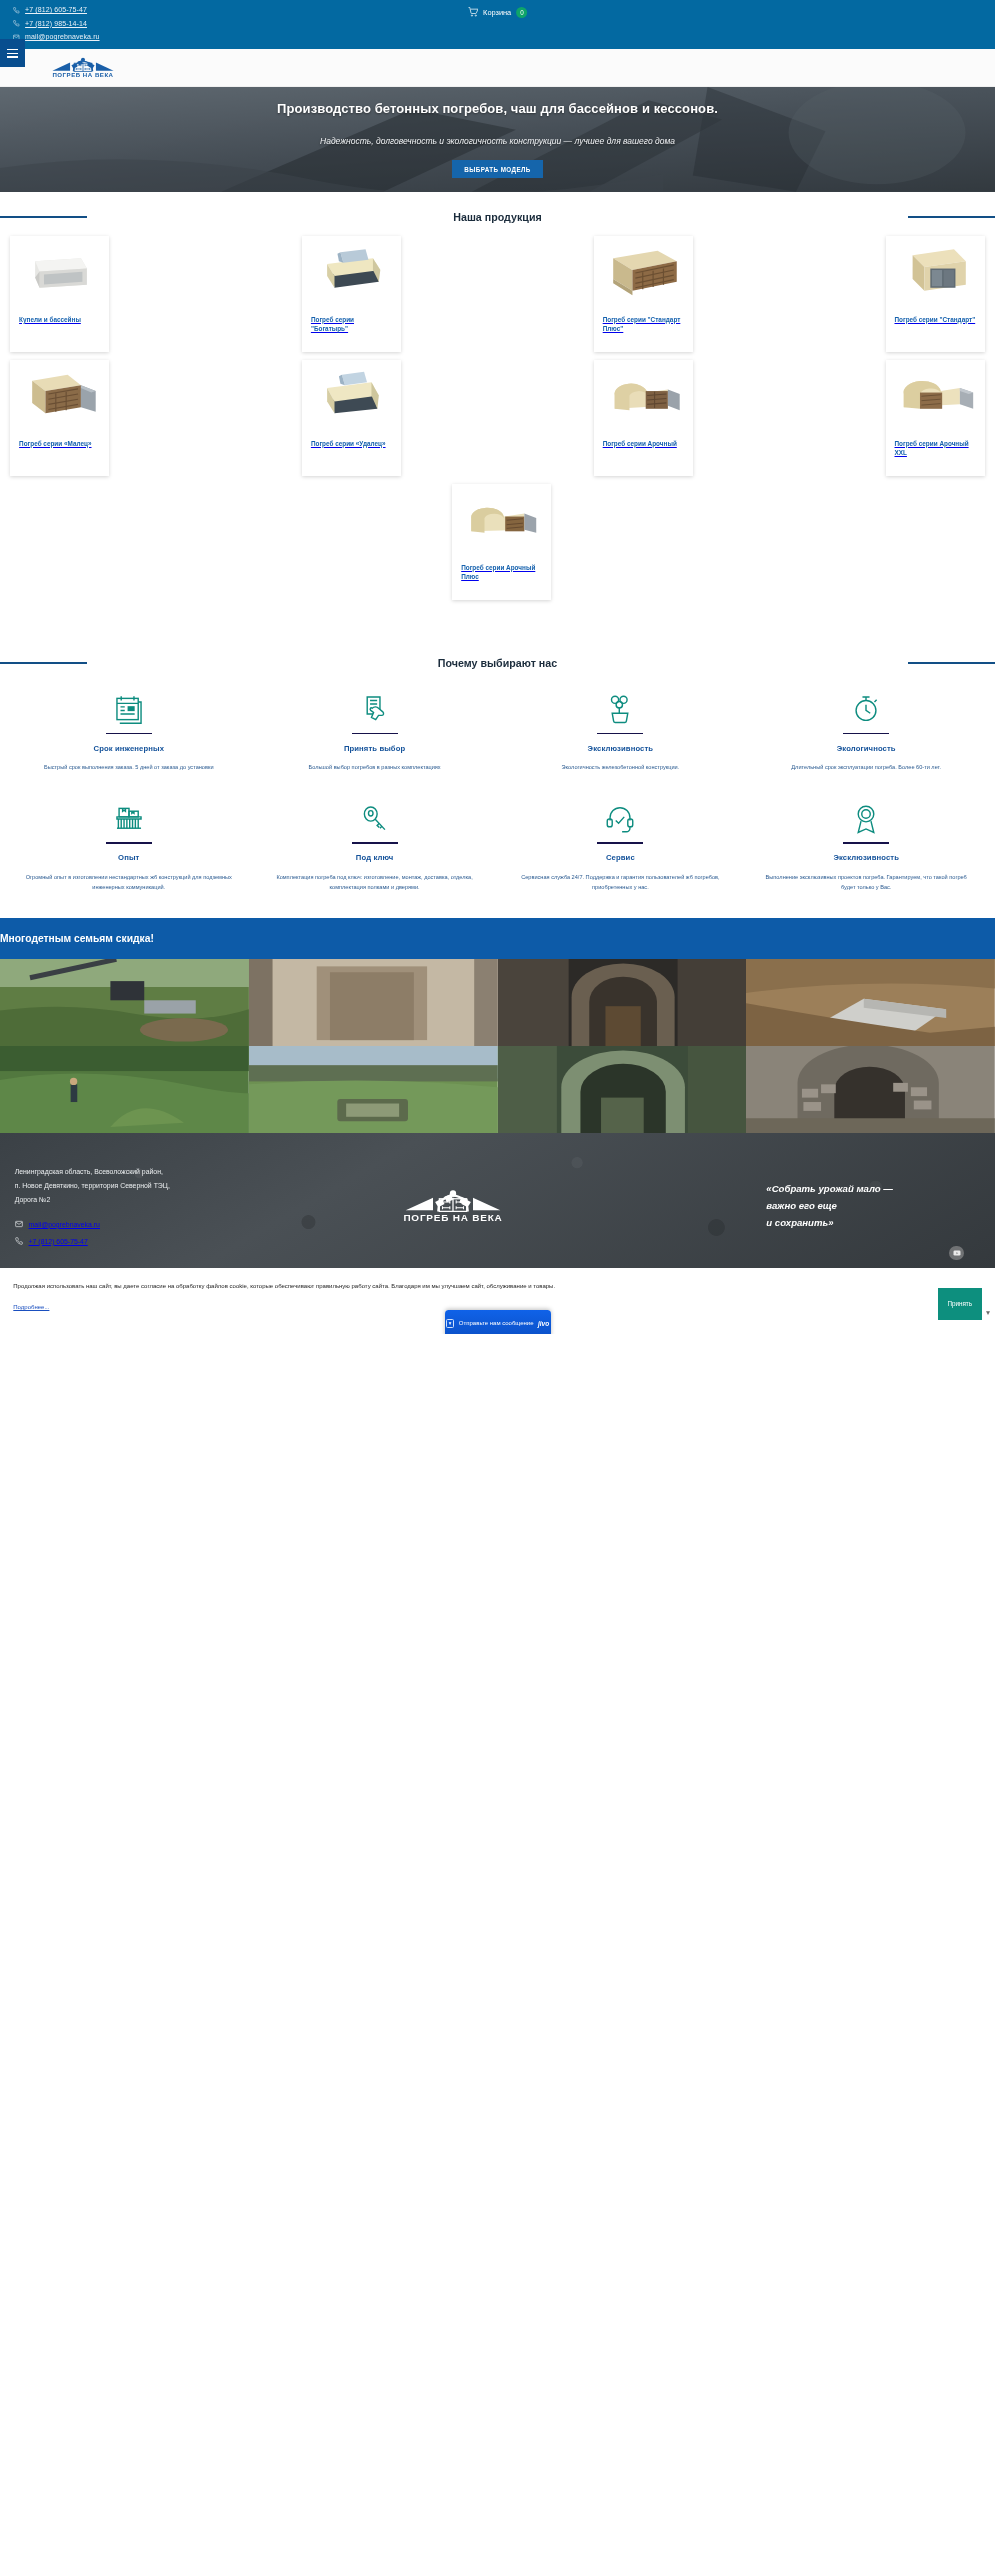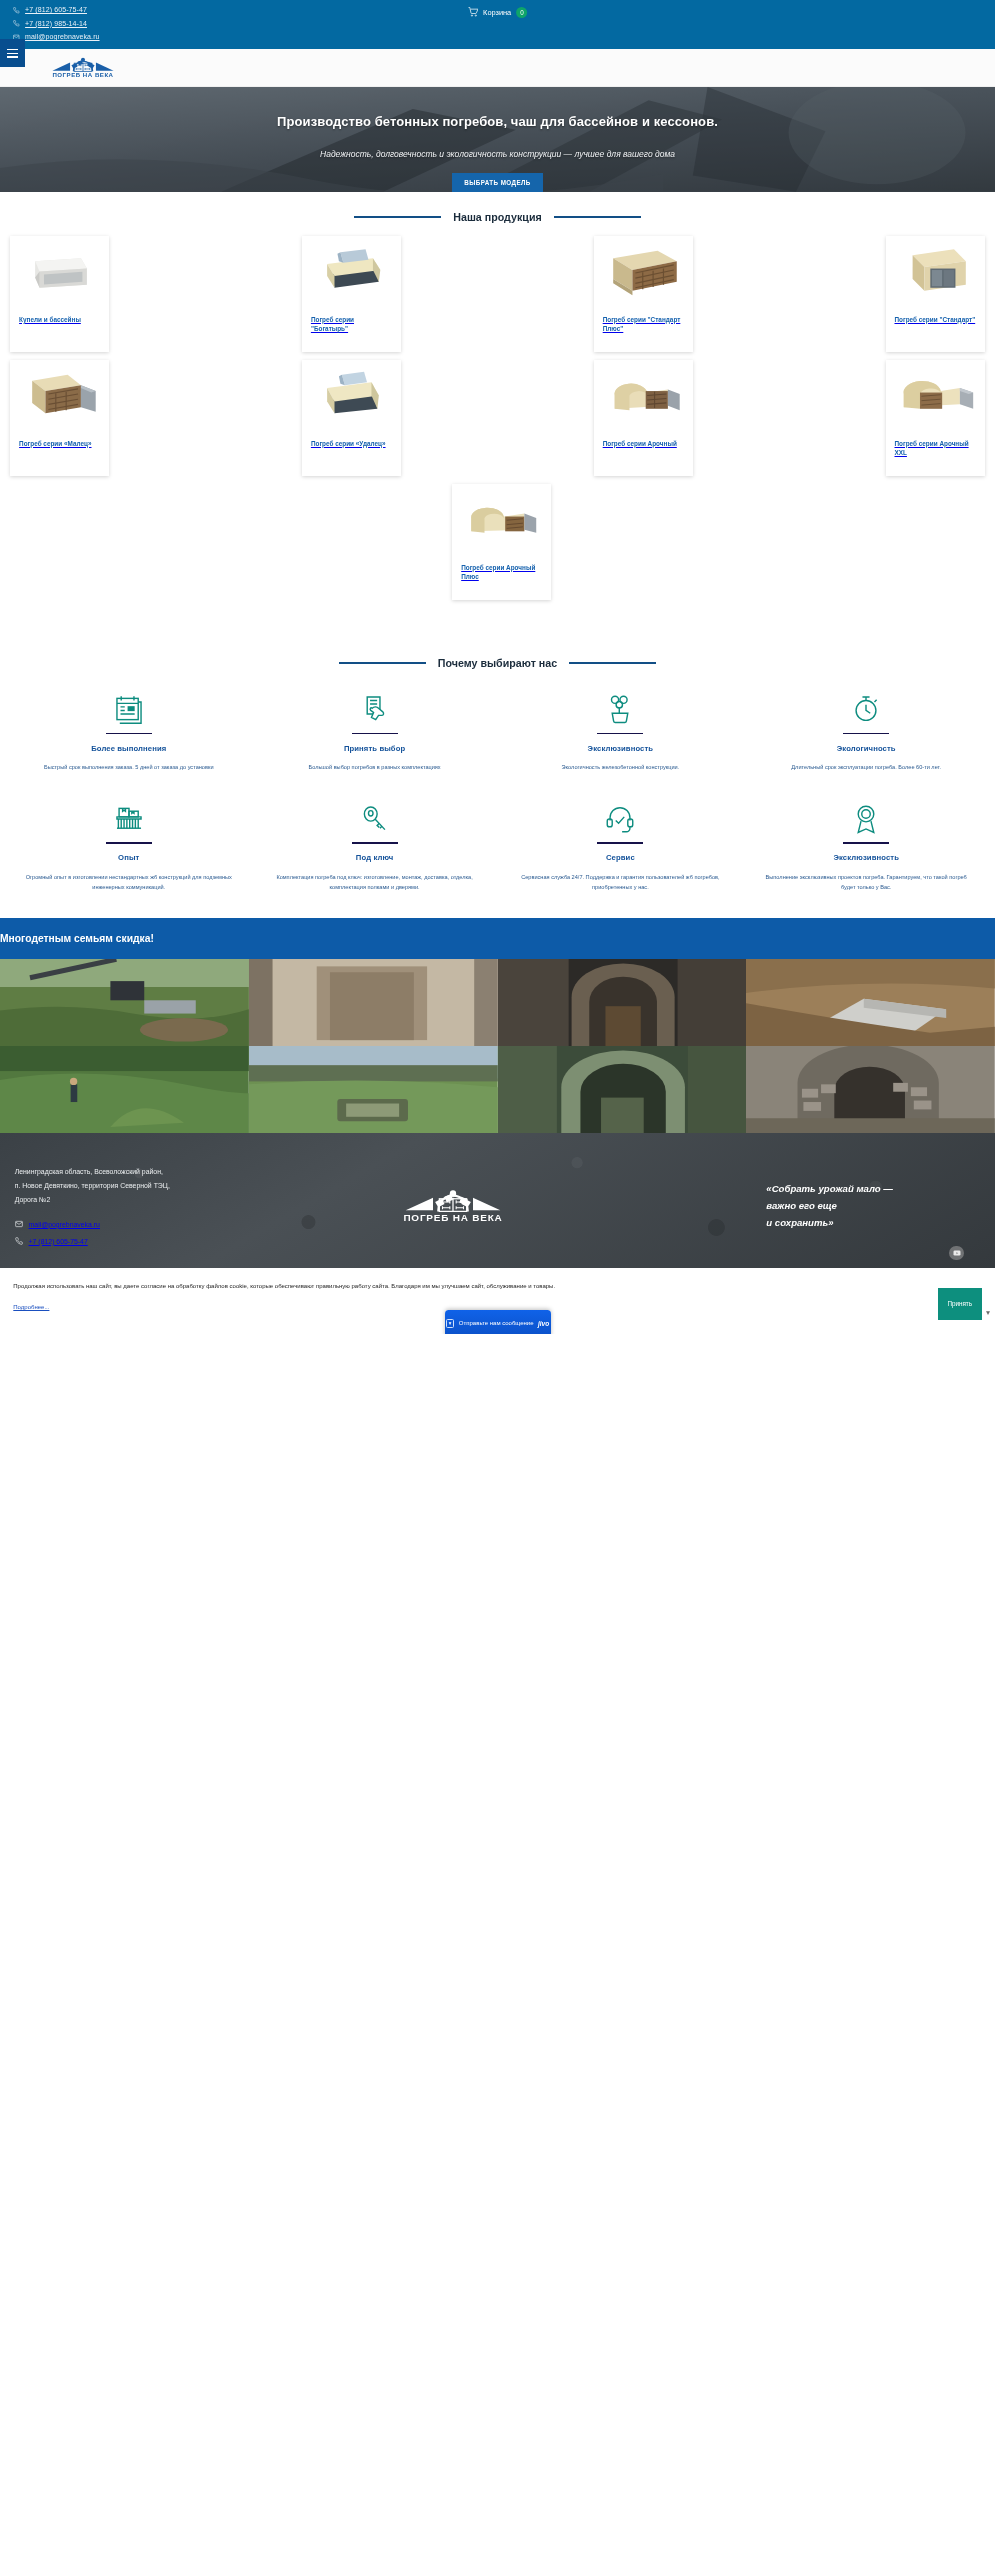--- a/index.html
+++ b/index.html
@@ -58,21 +58,21 @@
   }
   .burger span { display: block; width: 10.3px; height: 1.5px; background: #fff; }
   .logo { margin-left: 49px; display: block; }
 
   
   .hero {
     height: 105px;
     position: relative;
     background: linear-gradient(180deg,#515b63 0%, #49525a 40%, #3c444b 100%);
     overflow: hidden;
-    display: flex; flex-direction: column; align-items: center; justify-content: flex-end;
+    display: flex; flex-direction: column; align-items: center; justify-content: center;
   }
   .hero-bg { position: absolute; inset: 0; opacity: .55; }
   .hero-inner { position: relative; z-index: 2; text-align: center; width: 100%; }
   .hero-title {
     color: #fff; font-size: 13px; font-weight: bold;
     letter-spacing: 0.1px; text-shadow: 0 0.7px 2.2px rgba(0,0,0,.45);
   }
   .hero-sub {
     color: #f2f4f6; font-size: 8.5px; font-style: italic;
     margin-top: 20px; text-shadow: 0 0.7px 2.2px rgba(0,0,0,.45);
@@ -80,21 +80,21 @@
   .hero-btn {
     margin-top: 14px; display: inline-block;
     background: #1565ab; color: #fff;
     font-size: 6.3px; letter-spacing: 0.4px;
     padding: 5.9px 12.5px; border: none; cursor: pointer;
     font-family: inherit; font-weight: 600;
   }
 
   
   .sec-head {
-    display: flex; align-items: center; justify-content: center;
+    display: flex; align-items: center; justify-content: space-between;
     gap: 11.8px; padding: 19px 0 13.3px;
   }
   .sec-head .rule { width: 87px; height: 1.5px; background: #124f86; }
   .sec-head h2 { font-size: 10.7px; color: #1b2c3c; font-weight: bold; }
 
   
   .products { padding: 0 10.3px 7.4px; }
   .prow { display: flex; gap: 8.8px; margin-bottom: 8.8px; justify-content: flex-start; }
   .prow.center { justify-content: center; }
   .card {
@@ -493,21 +493,21 @@
         <div class="ico">
           <svg width="34" height="34" viewBox="0 0 48 48" fill="none" stroke="#0d8c7f" stroke-width="2">
             <rect x="7" y="9" width="30" height="30"></rect>
             <path d="M7 16h30M13 6v6M31 6v6"></path>
             <rect x="22" y="20" width="10" height="7" fill="#0d8c7f" stroke="none"></rect>
             <path d="M12 21h6M12 26h6M12 31h20"></path>
             <path d="M37 14 41 14 41 44 11 44"></path>
           </svg>
         </div>
         <div class="bar"></div>
-        <h3>Более выполнения</h3>
+        <h3>Срок инженерных</h3>
         <p>Быстрый срок выполнения заказа. 5 дней от заказа до установки</p>
       </div>
 
       <div class="adv">
         <div class="ico">
           <svg width="34" height="34" viewBox="0 0 48 48" fill="none" stroke="#0d8c7f" stroke-width="2">
             <path d="M13 7h18v24H13z"></path>
             <path d="M17 12h10M17 17h10"></path>
             <path d="M20 23c3-3 7-2 9 0l6 5c2 2 1 5-1 5h-5l-4 6-6-3 3-7-4-3c-2-2 0-5 2-3z" fill="#fff"></path>
           </svg>

